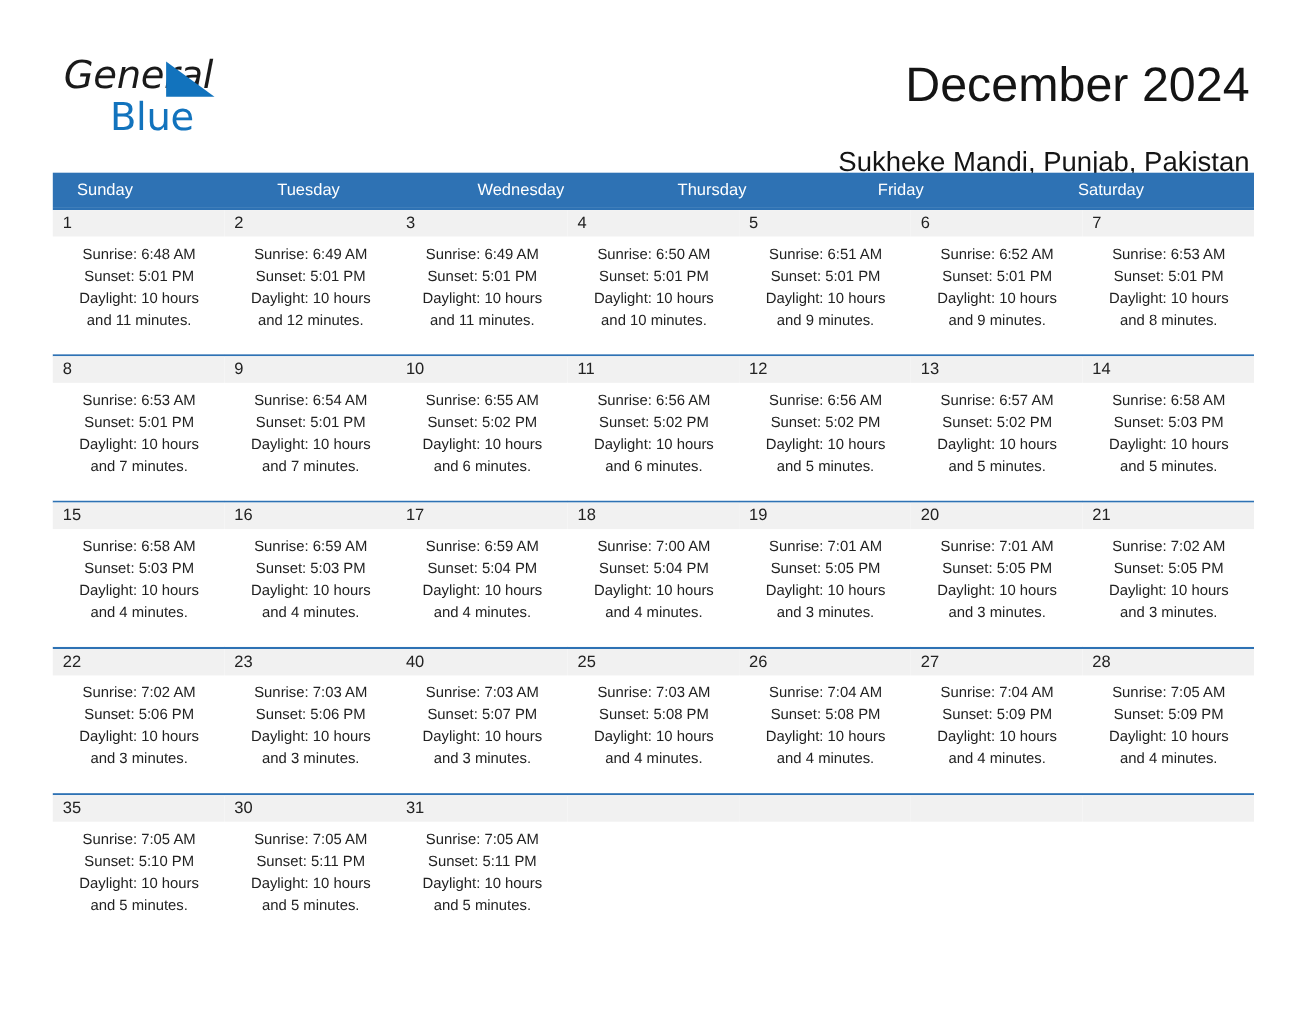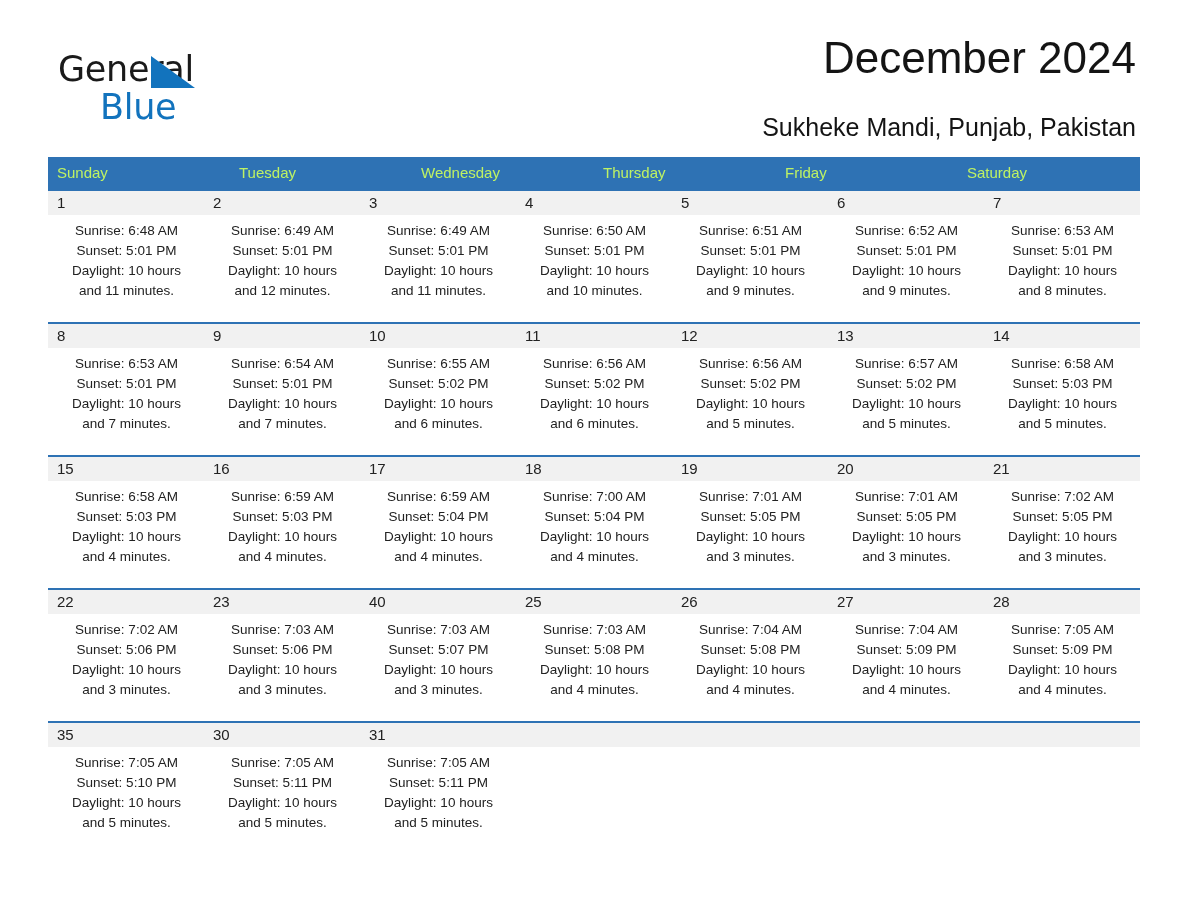--- a/index.html
+++ b/index.html
@@ -38,20 +38,21 @@
   }
   .logo-row1 {
     display: block;
     position: relative;
     font-size: 35px;
     letter-spacing: -0.3px;
     color: #1a1a1a;
     font-family: "DejaVu Sans", sans-serif;
     font-weight: 400;
     height: 36px;
+    font-style: italic;
   }
   .logo-tri {
     position: absolute;
     left: 93px;
     top: 4px;
     width: 0;
     height: 0;
     border-left: 44px solid #1273bd;
     border-top: 32px solid transparent;
   }
@@ -61,21 +62,21 @@
     margin-top: 2px;
     font-size: 35px;
     letter-spacing: -0.3px;
     color: #1273bd;
     font-family: "DejaVu Sans", sans-serif;
     font-weight: 400;
   }
   .title-block {
     position: absolute;
     right: 52px;
-    top: 32px;
+    top: 52px;
     text-align: right;
   }
   .month-title {
     font-size: 44px;
     font-weight: 400;
     color: #141414;
     line-height: 52px;
     white-space: nowrap;
   }
   .location {
@@ -94,24 +95,24 @@
     top: 157px;
     width: 1092px;
   }
   .cal-head {
     display: flex;
     background: #2e72b4;
     height: 32px;
   }
   .cal-head .hcell {
     flex: 1 1 0;
-    color: #bef264;
+    color: #ffffff;
     font-size: 15px;
     line-height: 32px;
-    padding-left: 9px;
+    padding-left: 22px;
     box-sizing: border-box;
     white-space: nowrap;
   }
   .week {
     display: flex;
     border-top: 2px solid #2e72b4;
     height: 133px;
     box-sizing: border-box;
   }
   .week:first-of-type {

